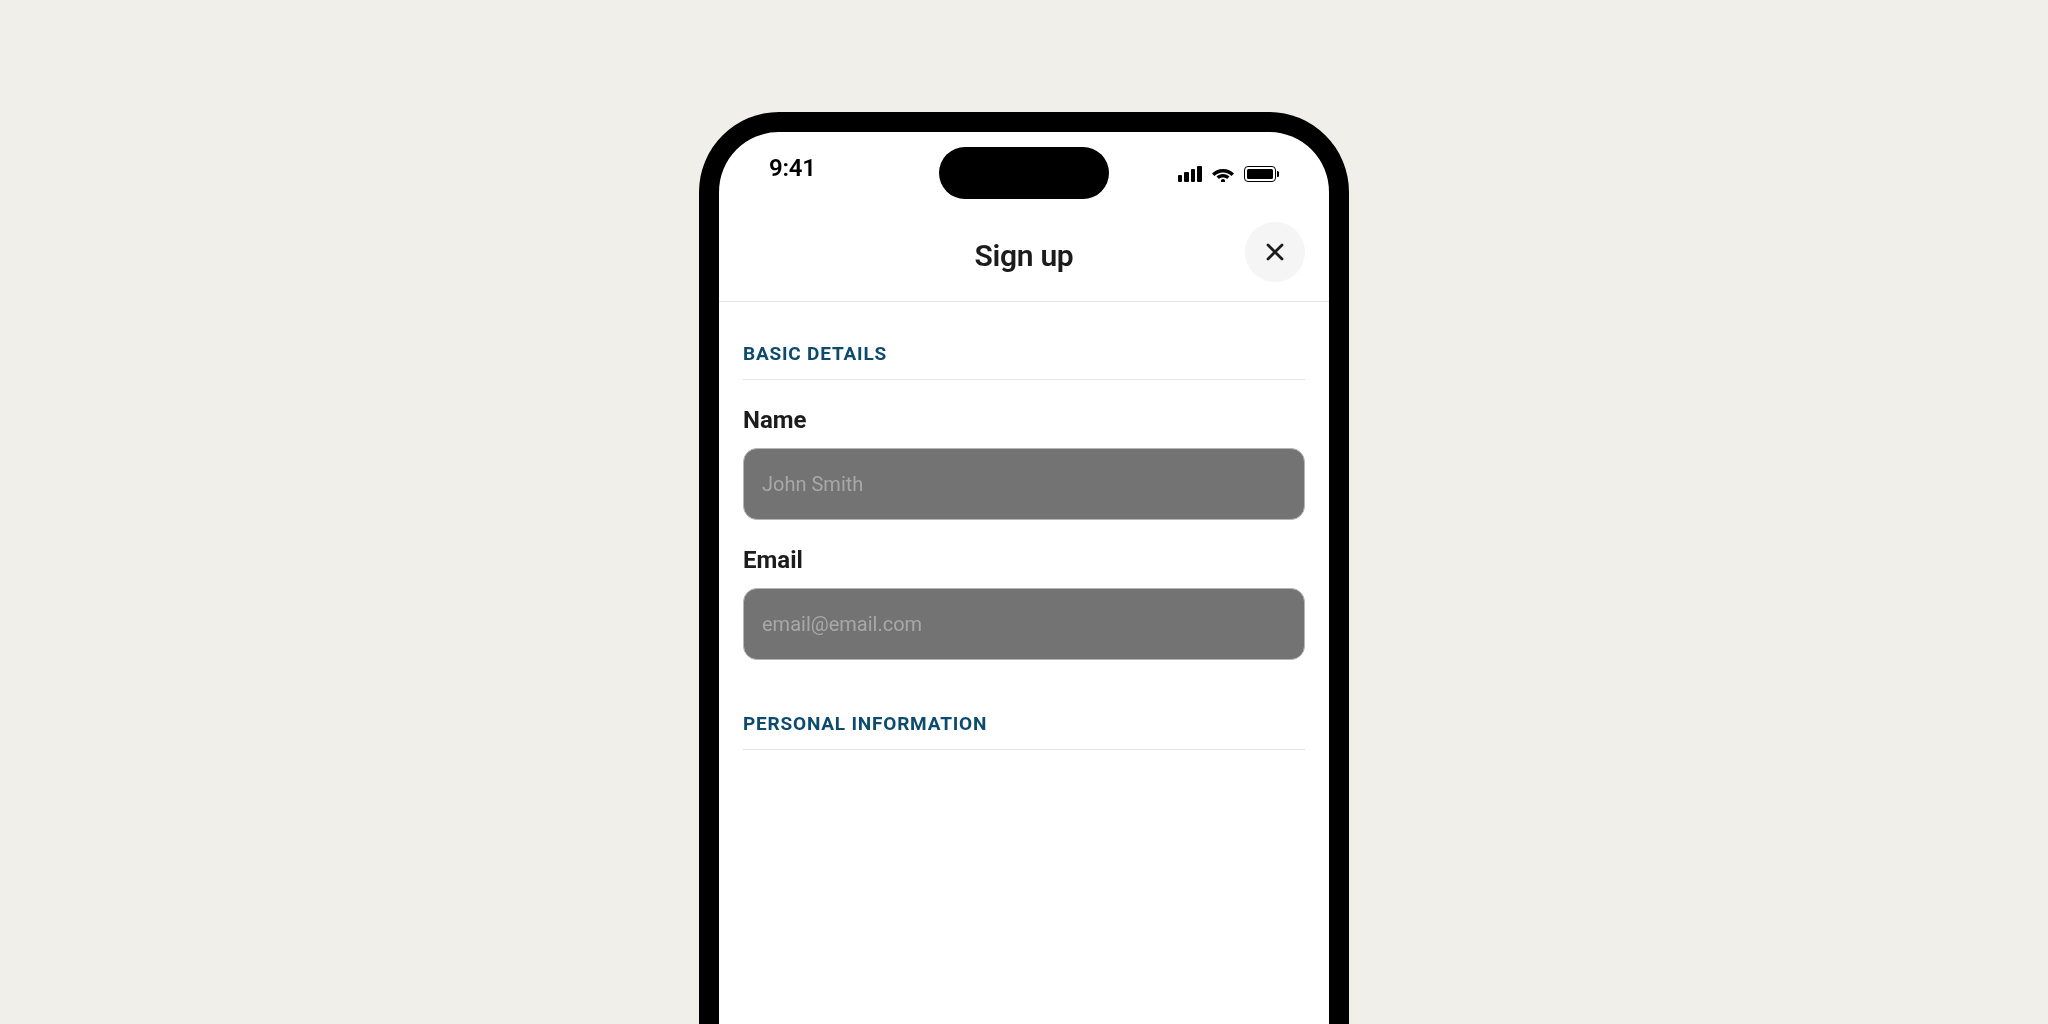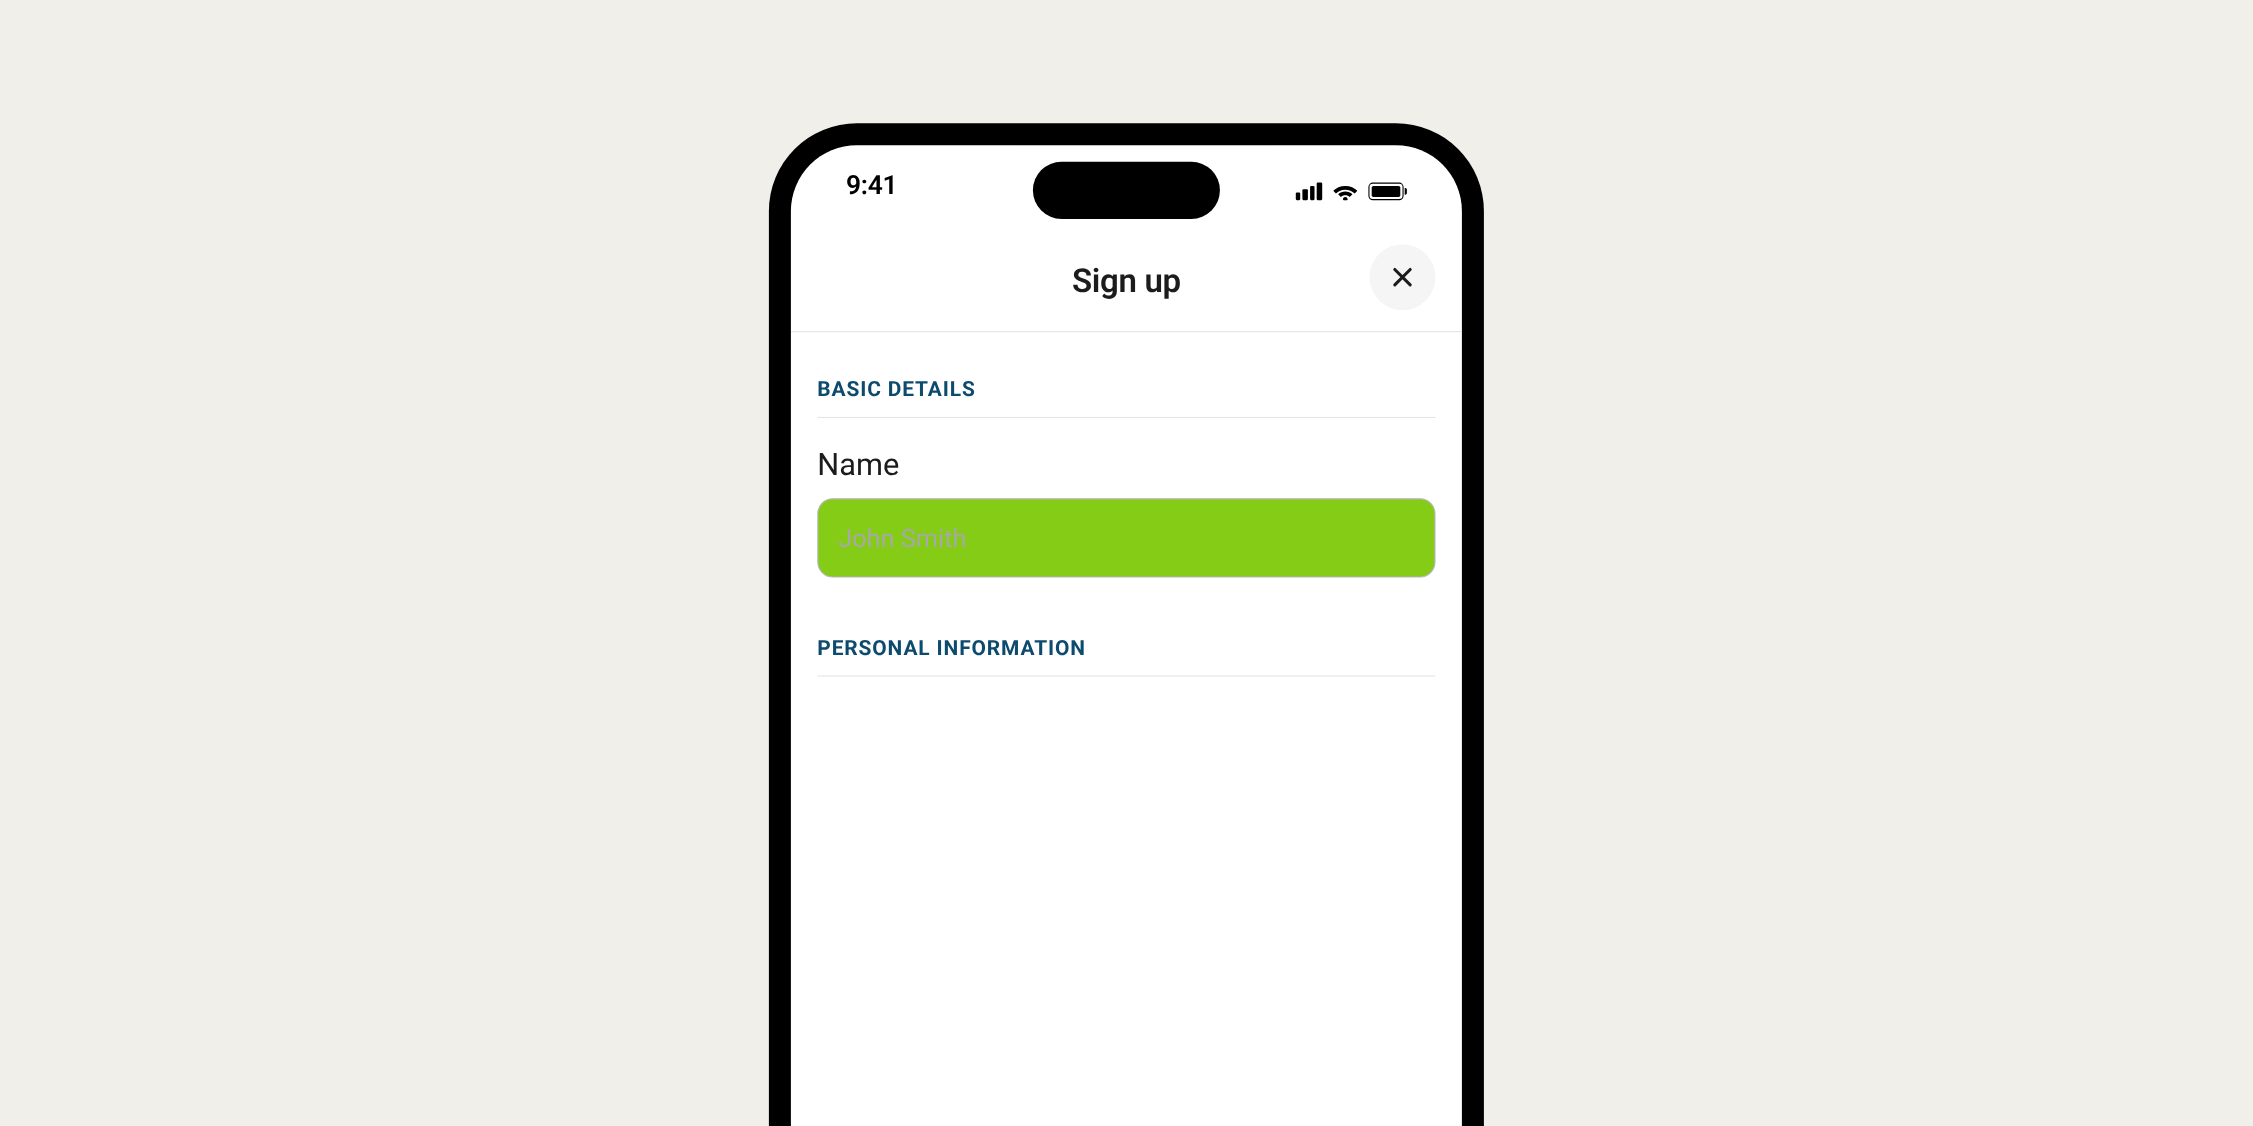--- a/index.html
+++ b/index.html
@@ -171,38 +171,38 @@
       text-transform: uppercase;
       padding: 40px 0 14px 0;
       border-bottom: 1px solid #e5e5e5;
     }
     
     .field-group {
       padding-top: 26px;
     }
     
     .field-label {
-      font-size: 28px;
-      font-weight: 400;
+      font-size: 24px;
+      font-weight: 700;
       color: #1c1c1c;
       margin-bottom: 14px;
       display: block;
     }
     
     .text-input {
       width: 100%;
       height: 72px;
       border: 1.5px solid #b5b5b5;
       border-radius: 14px;
       padding: 0 18px;
-      font-size: 23px;
+      font-size: 20px;
       color: #1c1c1c;
       outline: none;
       font-family: inherit;
-      background: #84cc16;
+      background: #737373;
     }
     
     .text-input::placeholder {
       color: #a8a8a8;
     }
     
     .section-header.secondary {
       padding-top: 52px;
     }
   </style>
@@ -250,19 +250,23 @@
 
     <div class="content">
 
       <div class="section-header">BASIC DETAILS</div>
 
       <div class="field-group">
         <label class="field-label">Name</label>
         <input type="text" class="text-input" placeholder="John Smith" style="">
       </div>
 
+      <div class="field-group">
+        <label class="field-label">Email</label>
+        <input type="text" class="text-input" placeholder="email@email.com" style="">
+      </div>
 
       <div class="section-header secondary">PERSONAL INFORMATION</div>
 
     </div>
 
   </div>
 </div>
 
 </body></html>

